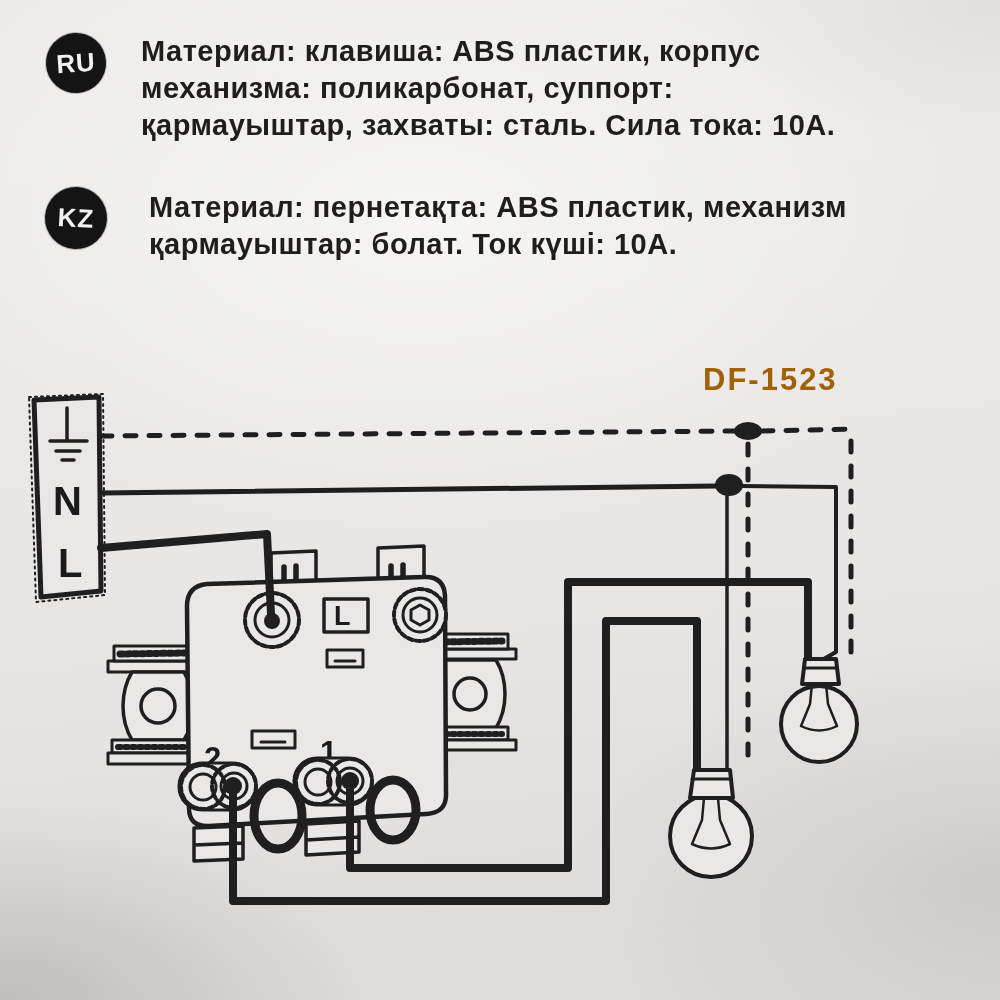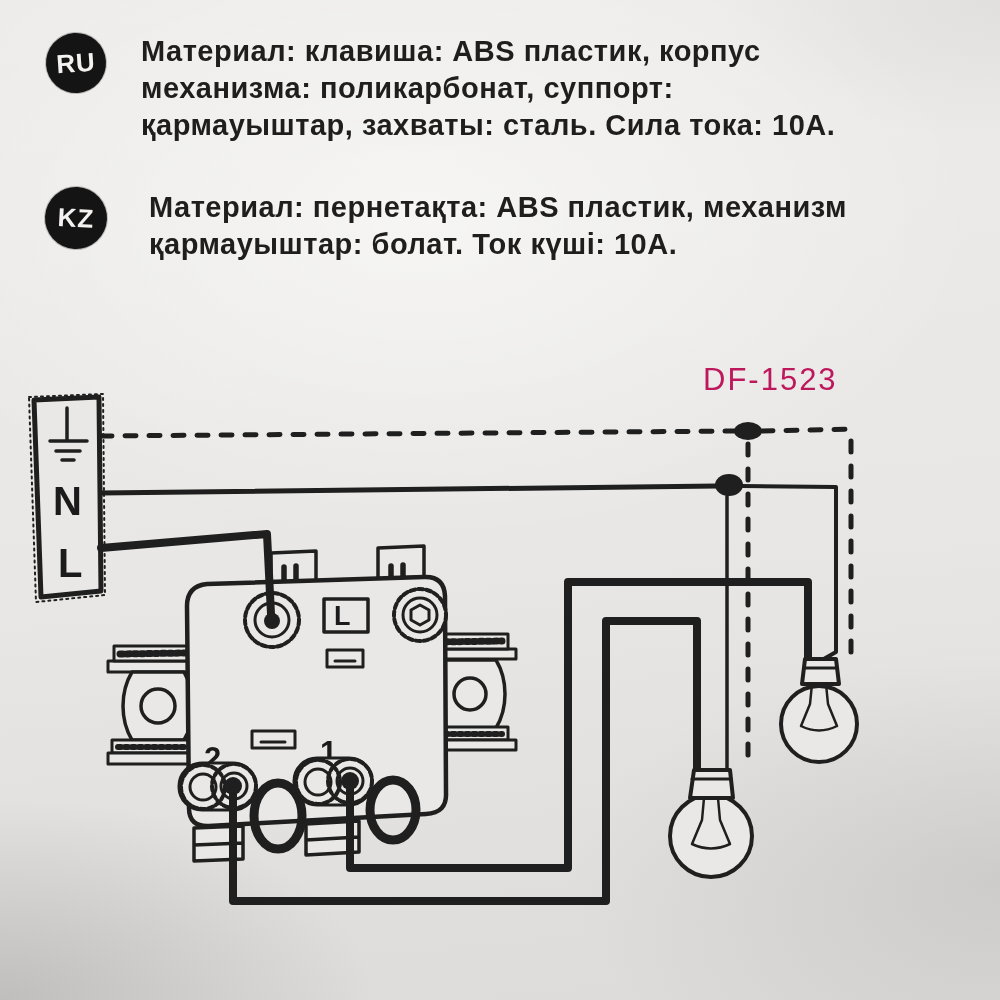--- a/index.html
+++ b/index.html
@@ -20,21 +20,21 @@
     box-shadow:0 0 0 1px rgba(20,20,20,.25);
   }
   .badge.ru{left:46px;top:33px;width:60px;height:60px;transform:rotate(-4deg);}
   .badge.kz{left:45px;top:187px;width:62px;height:62px;transform:rotate(3deg);}
   .spec{position:absolute;color:#1f1e1d;font-weight:700;font-size:29px;
         letter-spacing:.5px;line-height:37px;white-space:nowrap;}
   .spec.ru{left:141px;top:33px;}
   .spec.kz{left:133px;top:189px;margin-left:16px;}
   .spec div{height:37px;}
   .model{
-    position:absolute;left:703px;top:362px;color:#be185d;font-weight:400;
+    position:absolute;left:703px;top:362px;color:#a16207;font-weight:700;
     font-size:31px;letter-spacing:2px;white-space:nowrap;
   }
   svg.diagram{position:absolute;left:0;top:0;filter:blur(.2px);}
   .ln{stroke:#1f1f1f;fill:none;stroke-linecap:round;stroke-linejoin:round;}
   .pf{fill:#e9e8e6;}
   .ink{fill:#1f1f1f;stroke:none;}
   text.dg{font-family:"Liberation Sans",sans-serif;font-weight:700;fill:#1b1b1b;}
 </style>
 </head>
 <body>

